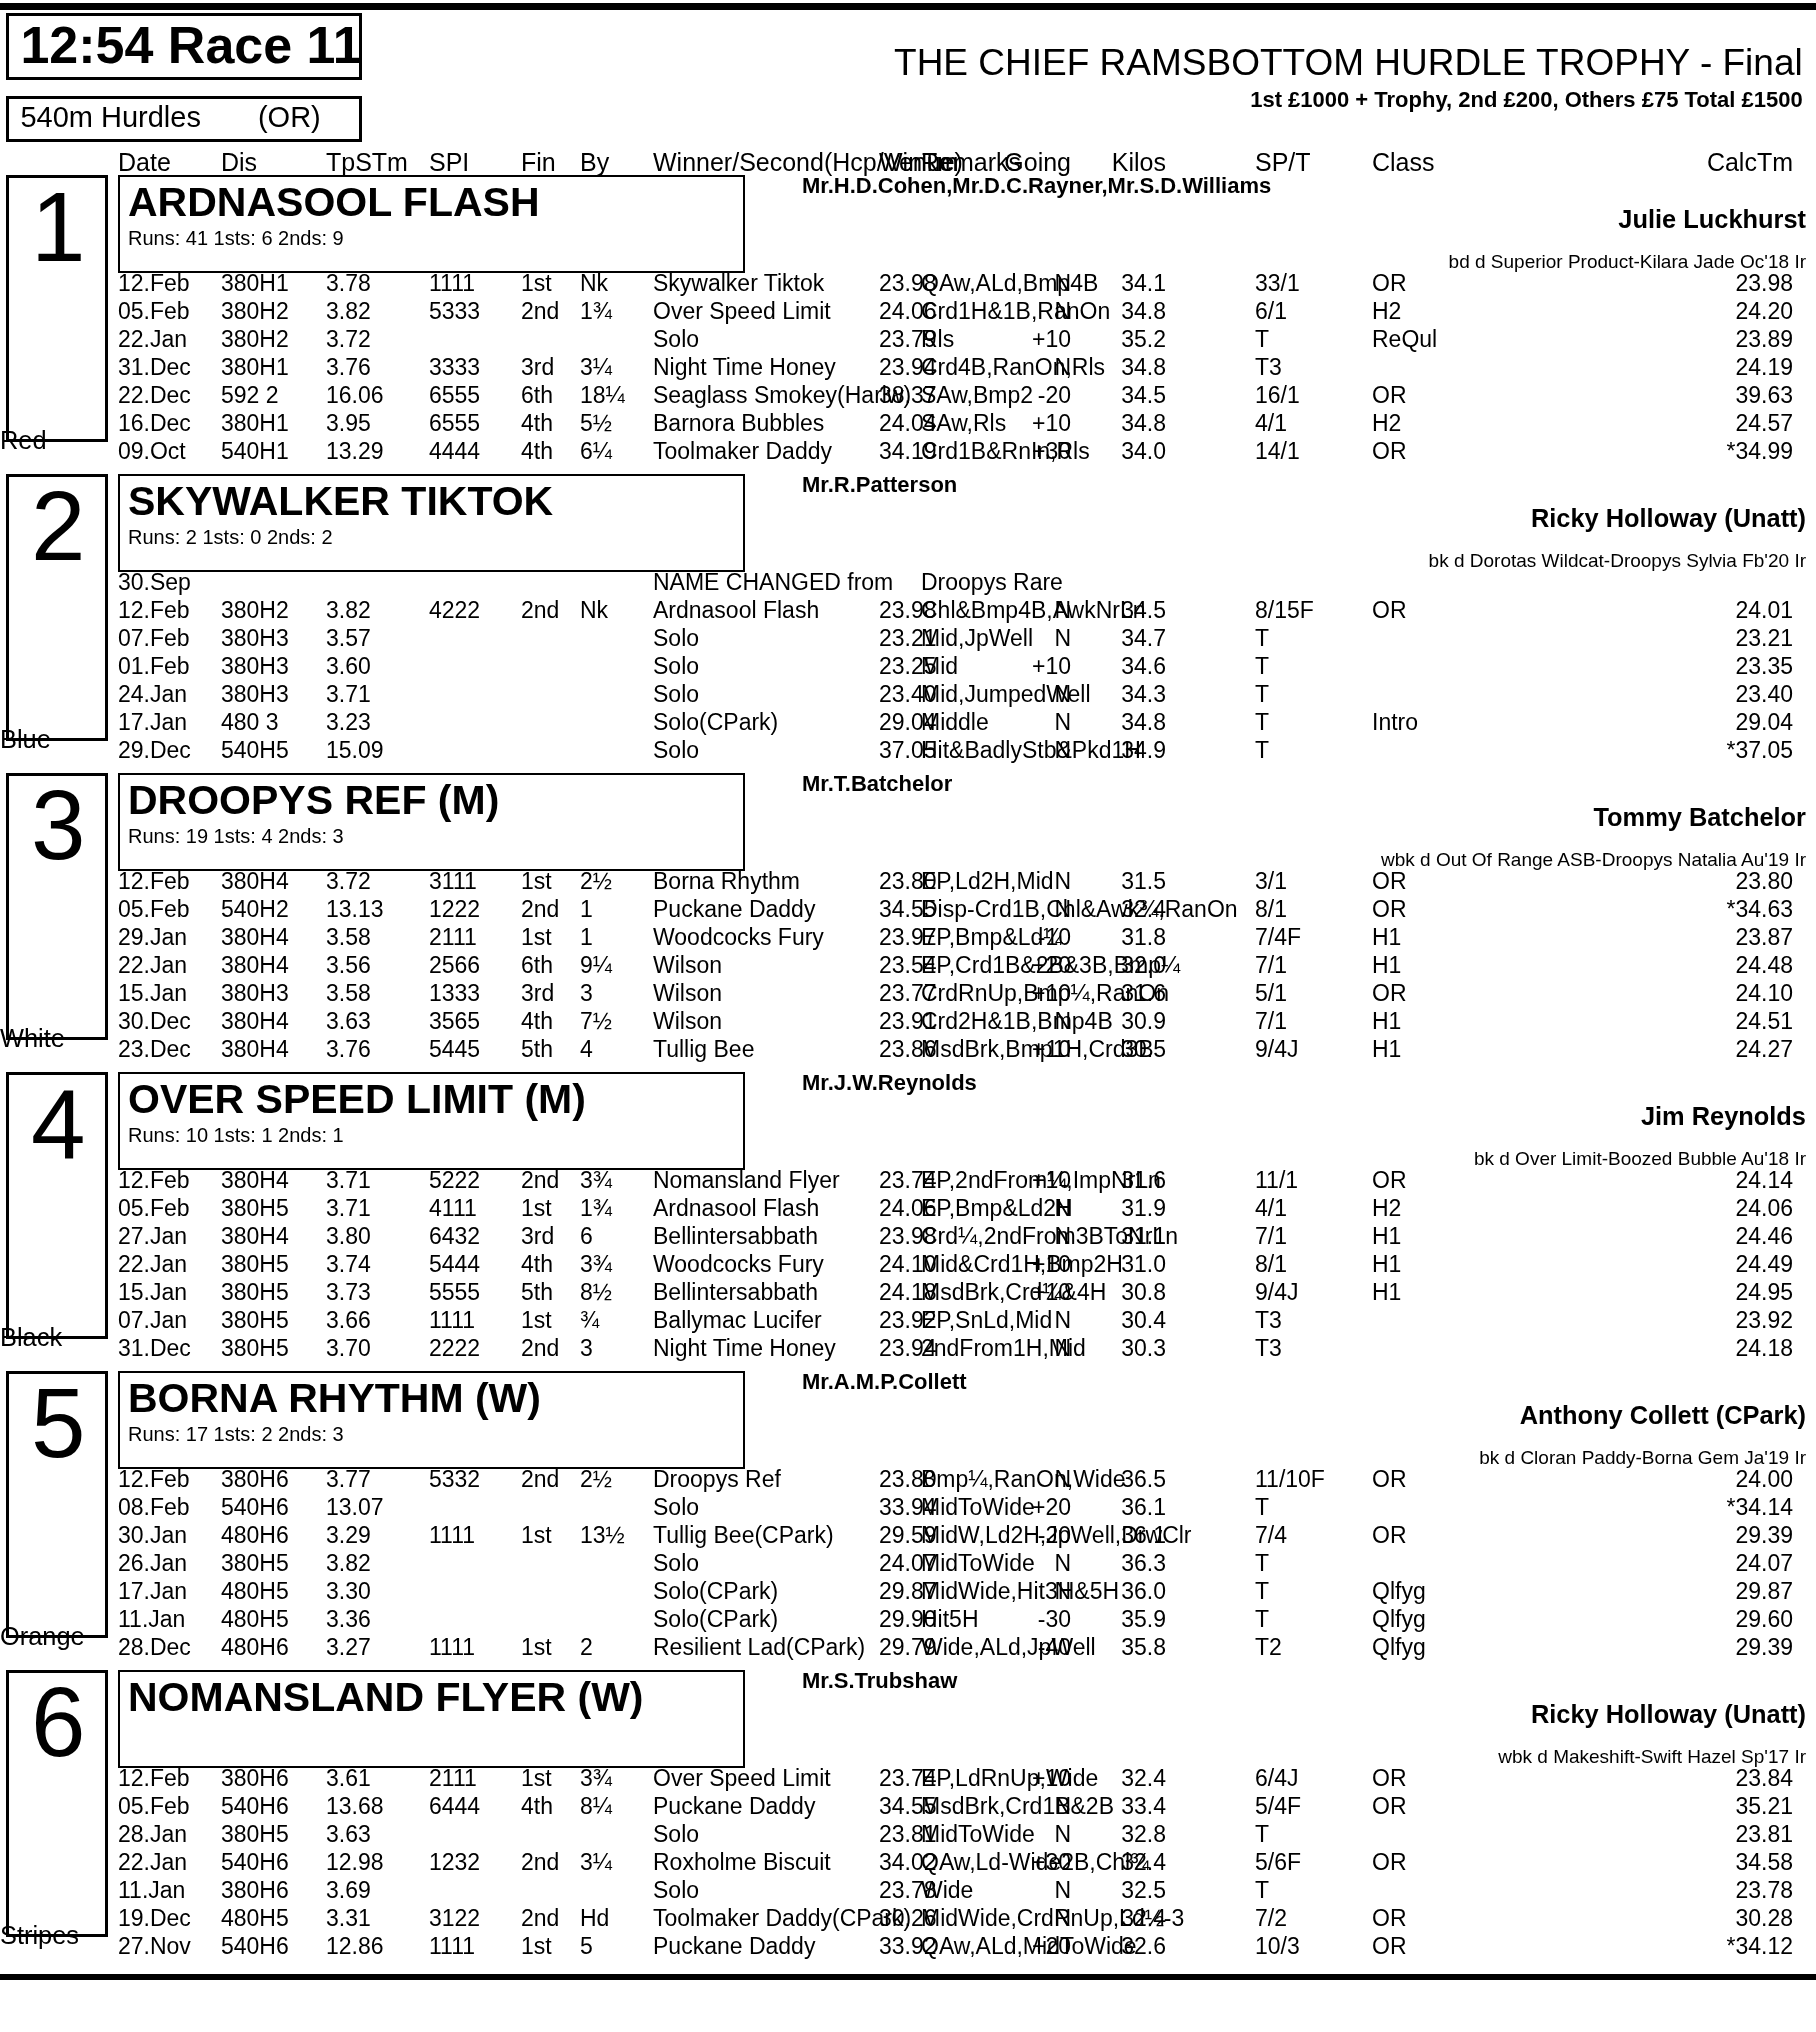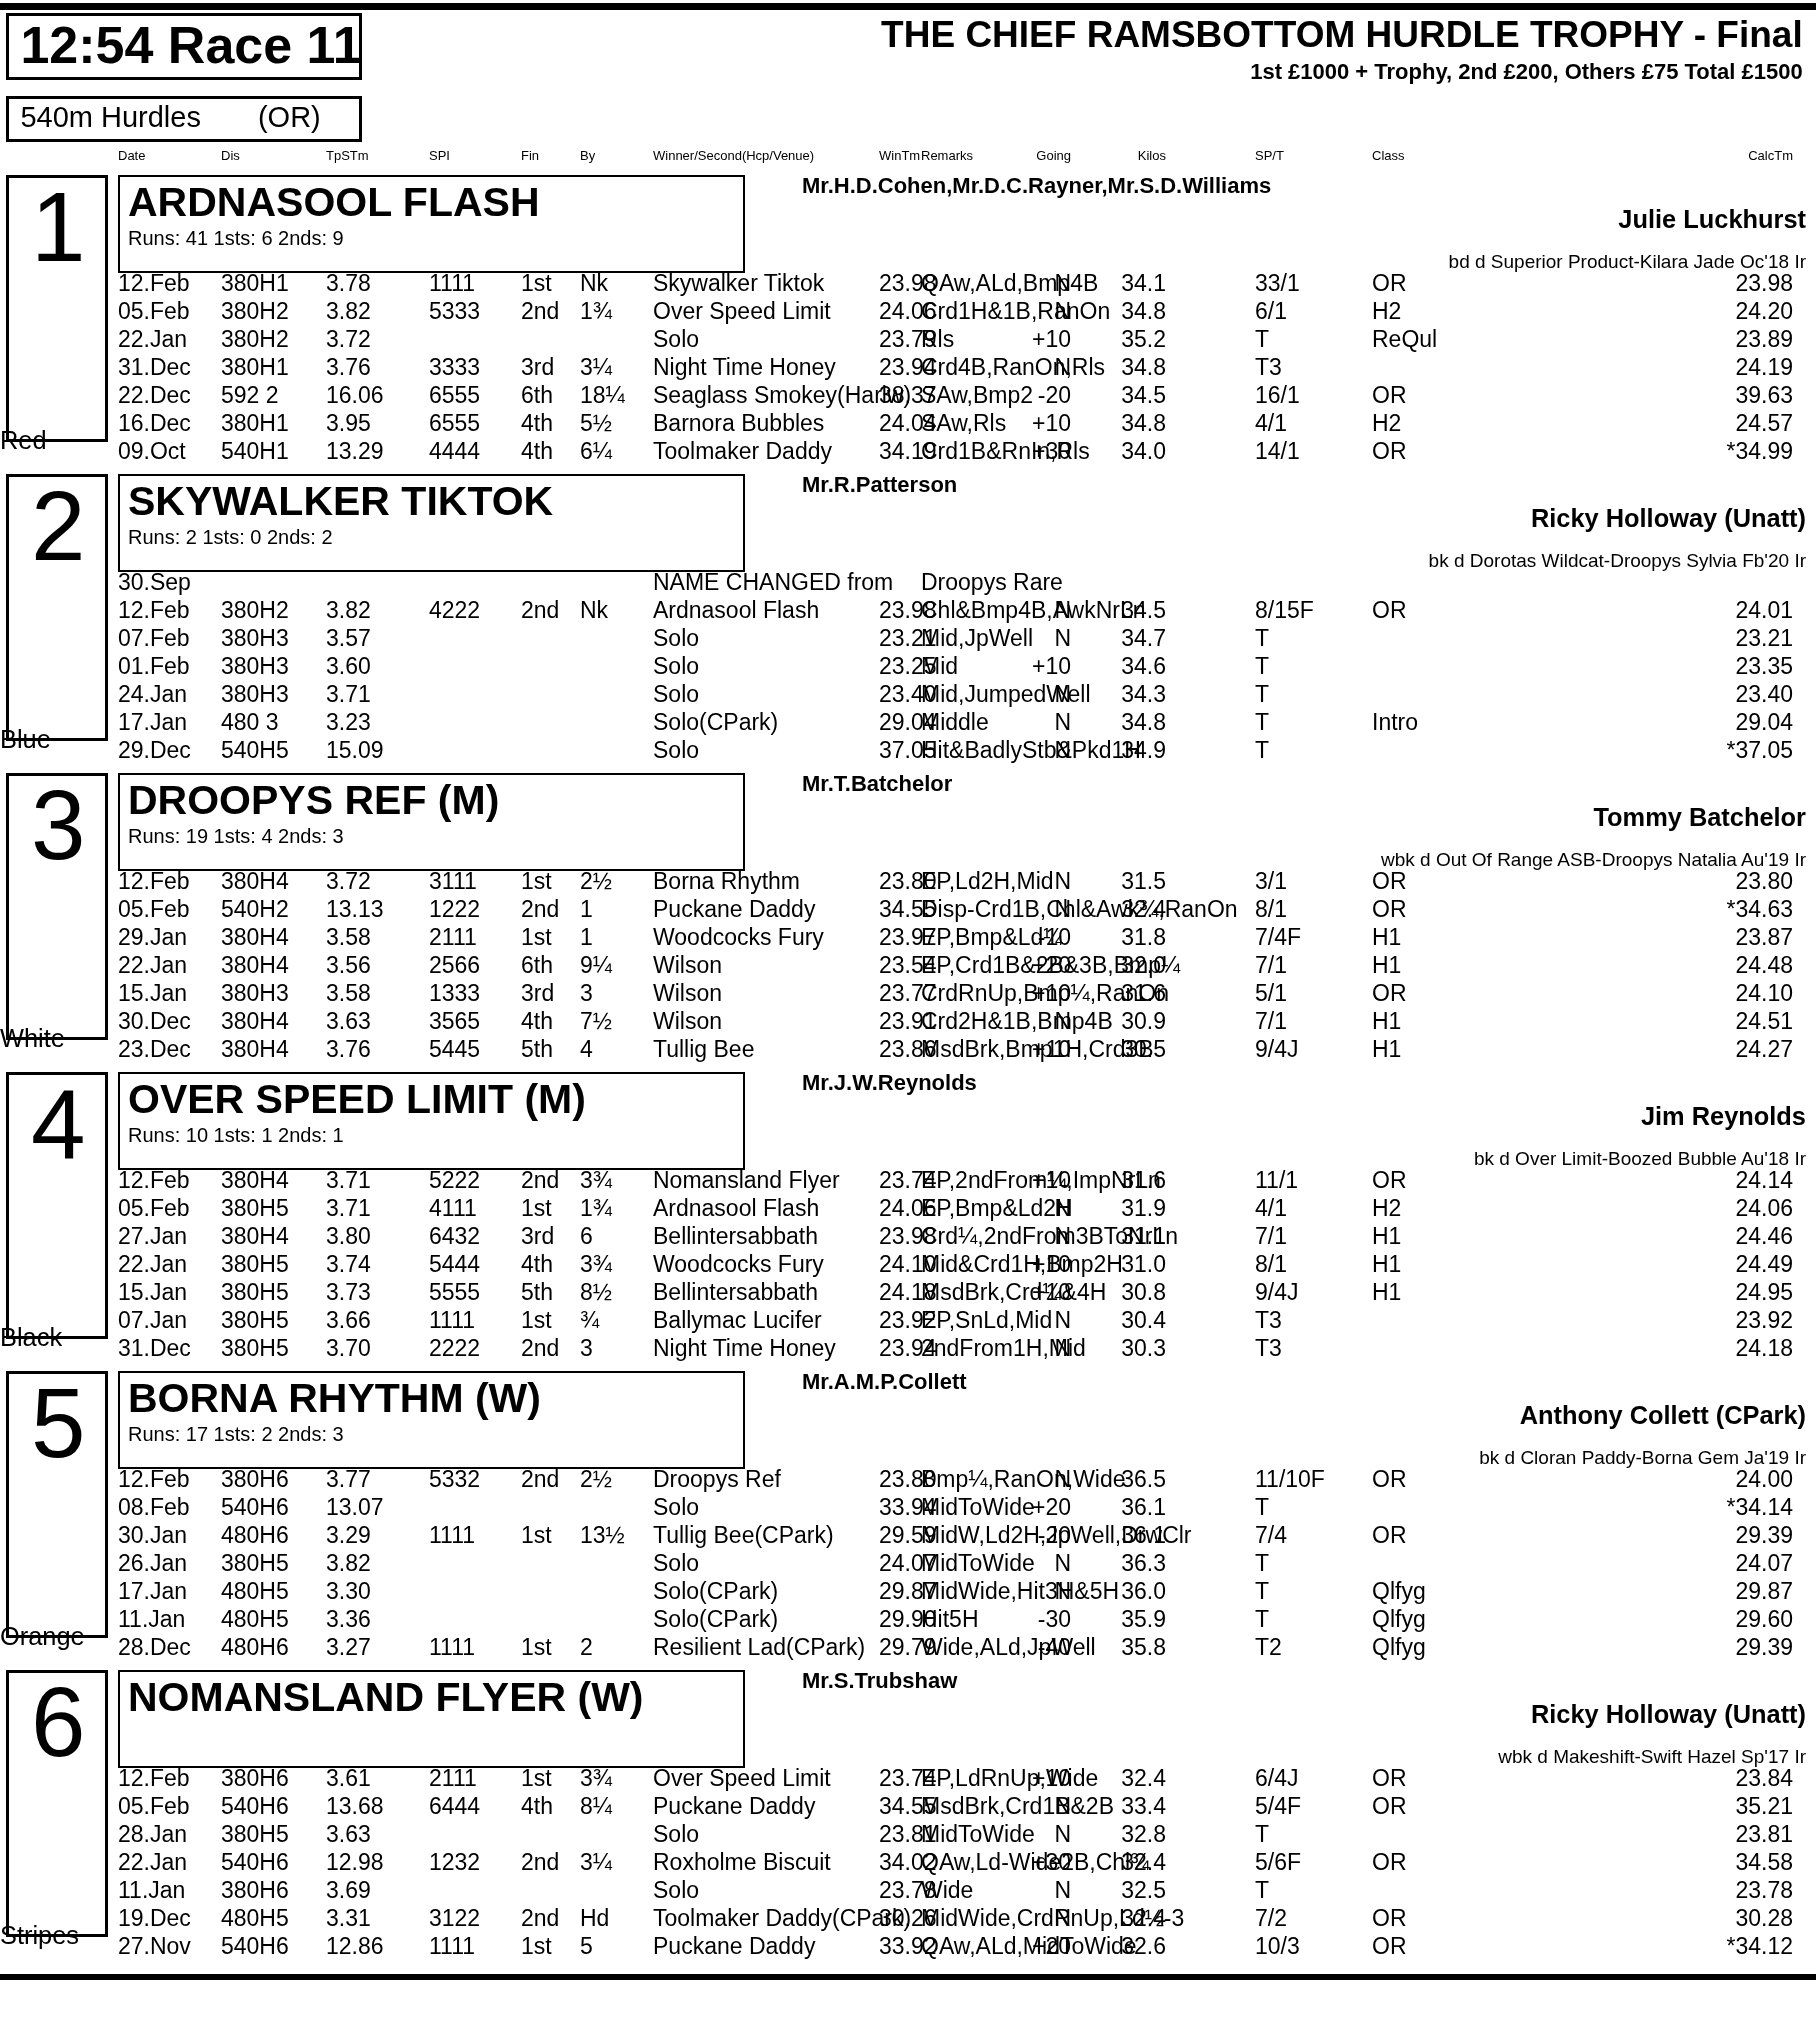--- a/index.html
+++ b/index.html
@@ -35,31 +35,32 @@
   .race-dist {
     font-size: 29px; font-weight: 400; padding: 3.2px 11px;
     line-height:1.1; white-space: nowrap;
   }
   .race-dist .or { margin-left: 57px; }
 
   .title-wrap {
     position:absolute; right: 14.3px; top: 6.4px; text-align: right;
   }
   .race-title {
-    font-size: 37px; font-weight: 700; line-height: 1.05;
+    font-size: 37px; font-weight: 400; line-height: 1.05;
     white-space: nowrap;
+    margin-top: 28px;
   }
   .race-prizes {
     font-size: 22px; font-weight: 700; line-height: 1.1;
     margin-top: 4.8px; white-space: nowrap;
   }
 
   
   .colhead {
-    position: relative; height: 27px; font-size: 13px;
+    position: relative; height: 27px; font-size: 25px;
     font-weight: 400; margin-top: 3.2px;
   }
   .colhead span { position:absolute; top:0; white-space: nowrap; }
 
   
   .dog { position: relative; }
   .trapbox {
     position: absolute; left: 6.4px; top: 0px;
     width: 102px; border: 3.2px solid #000; background: #fff;
     text-align: center;

